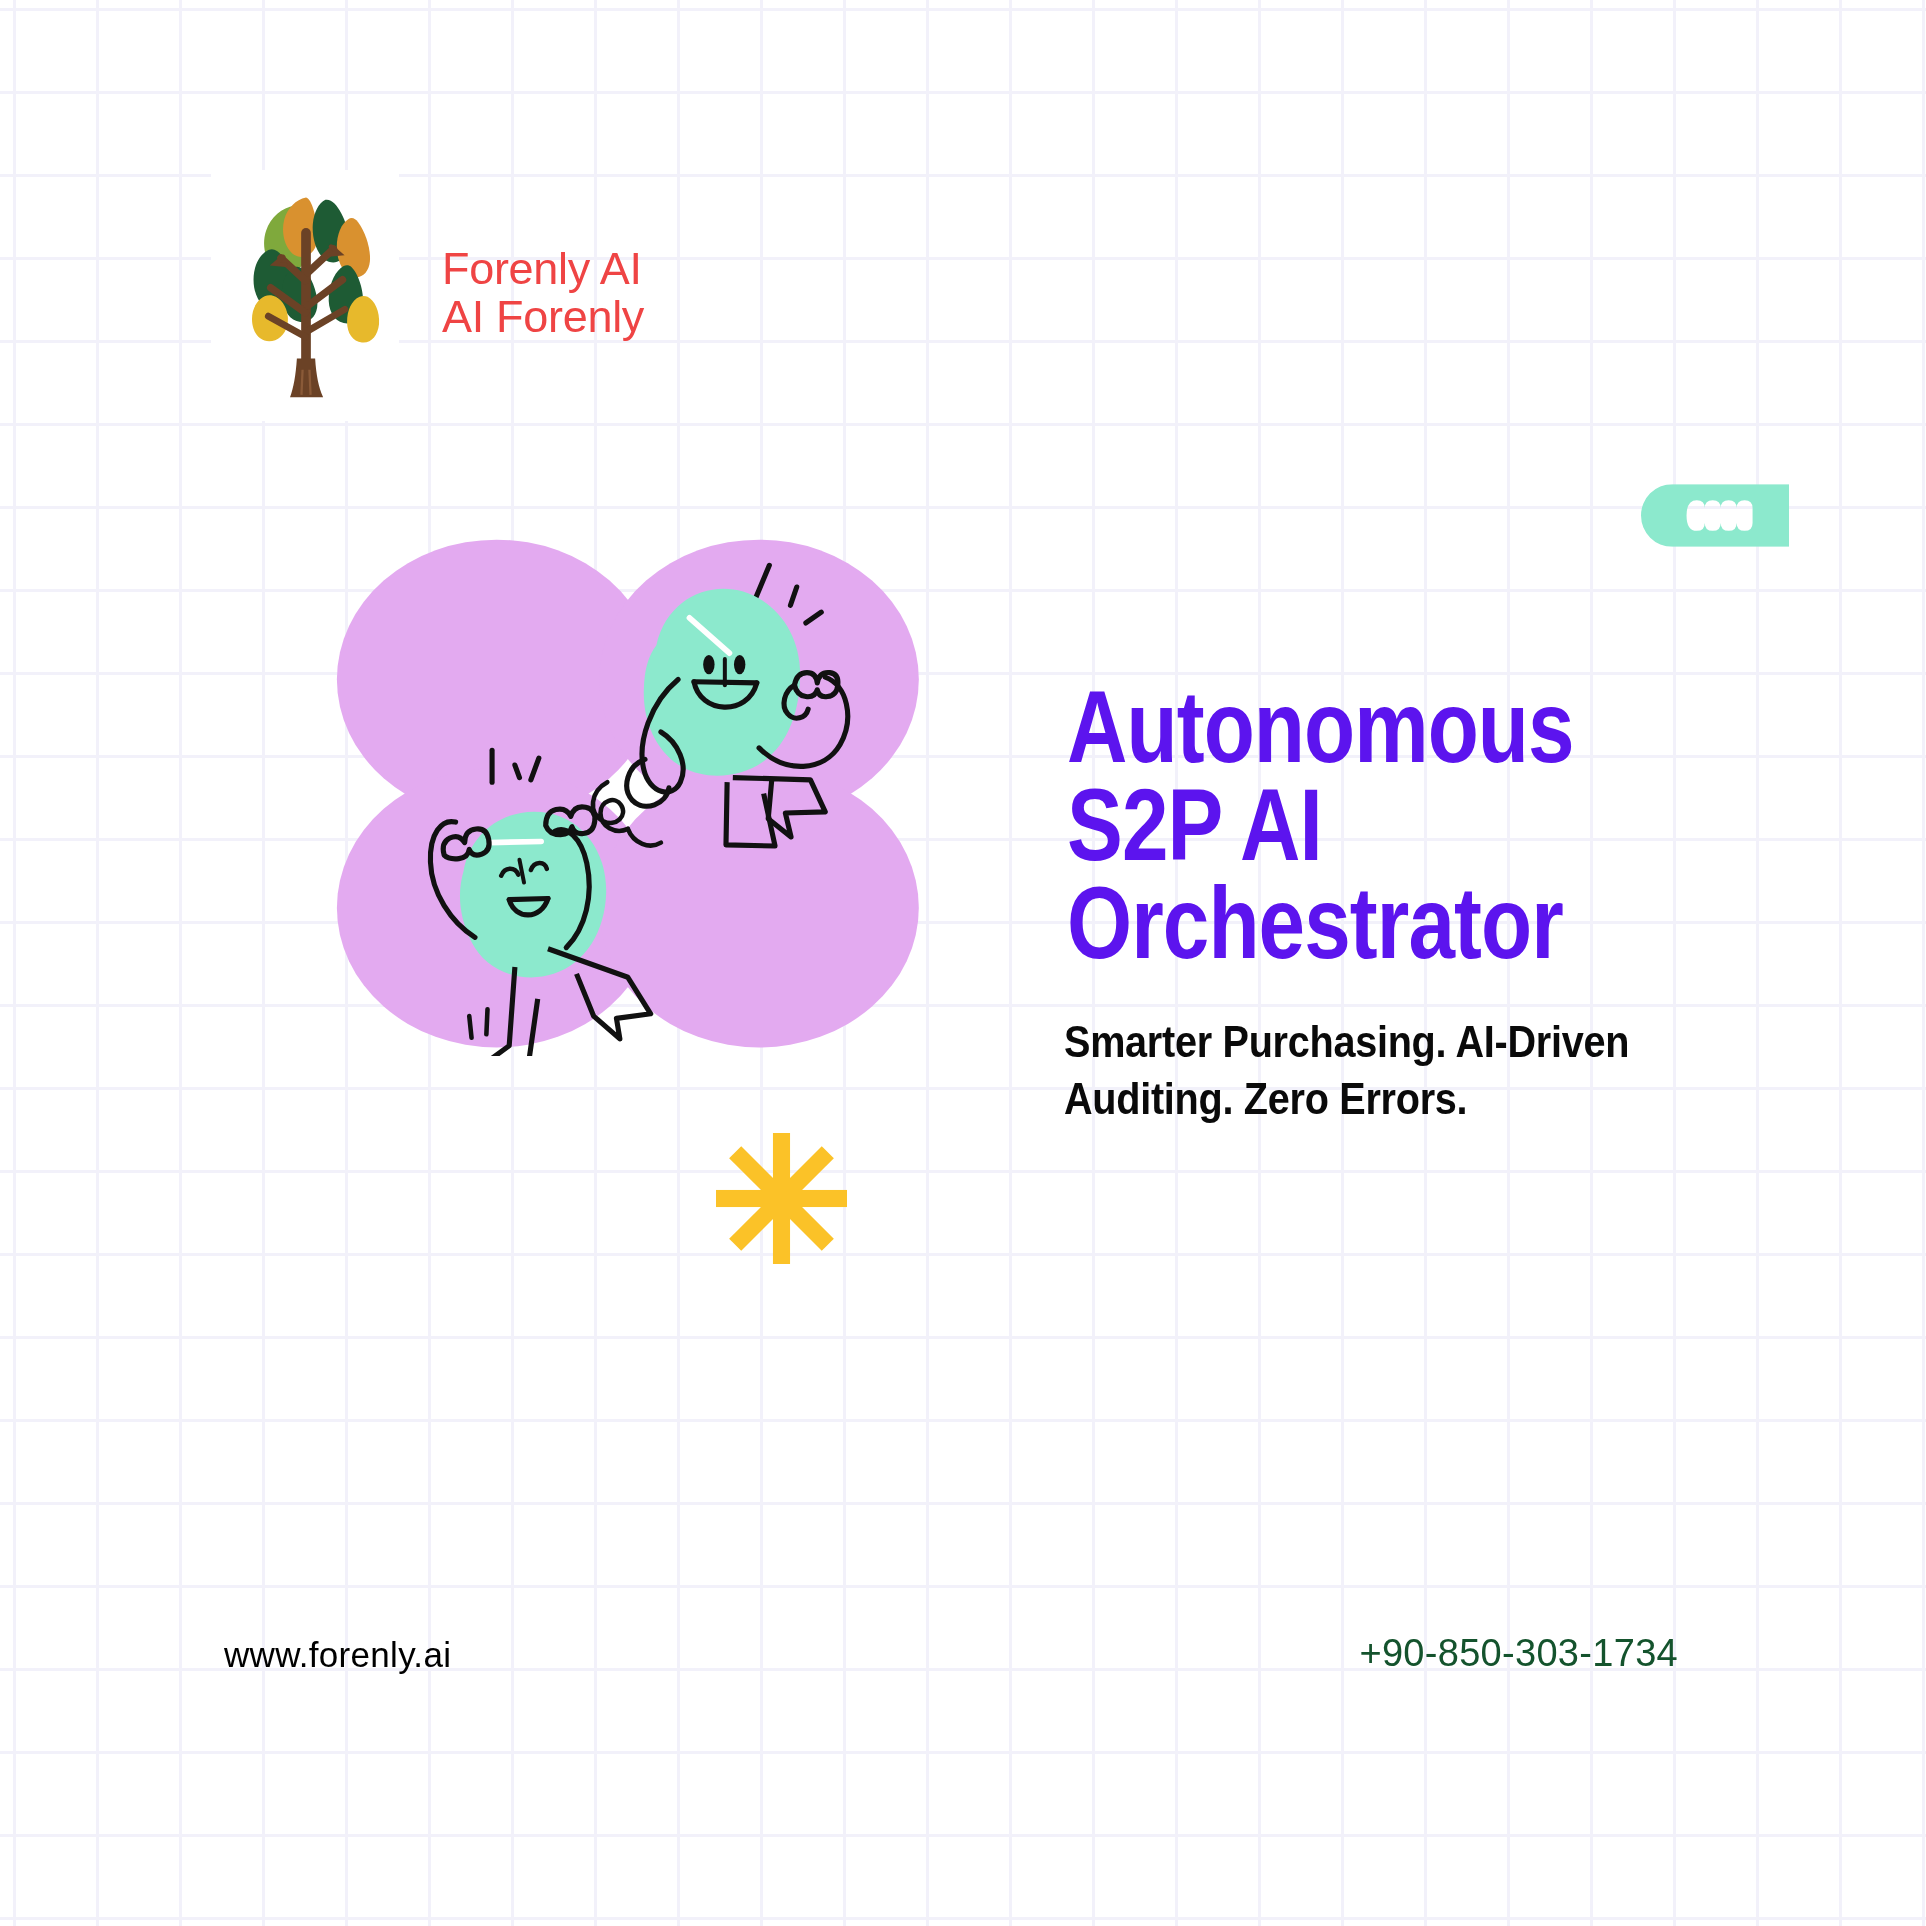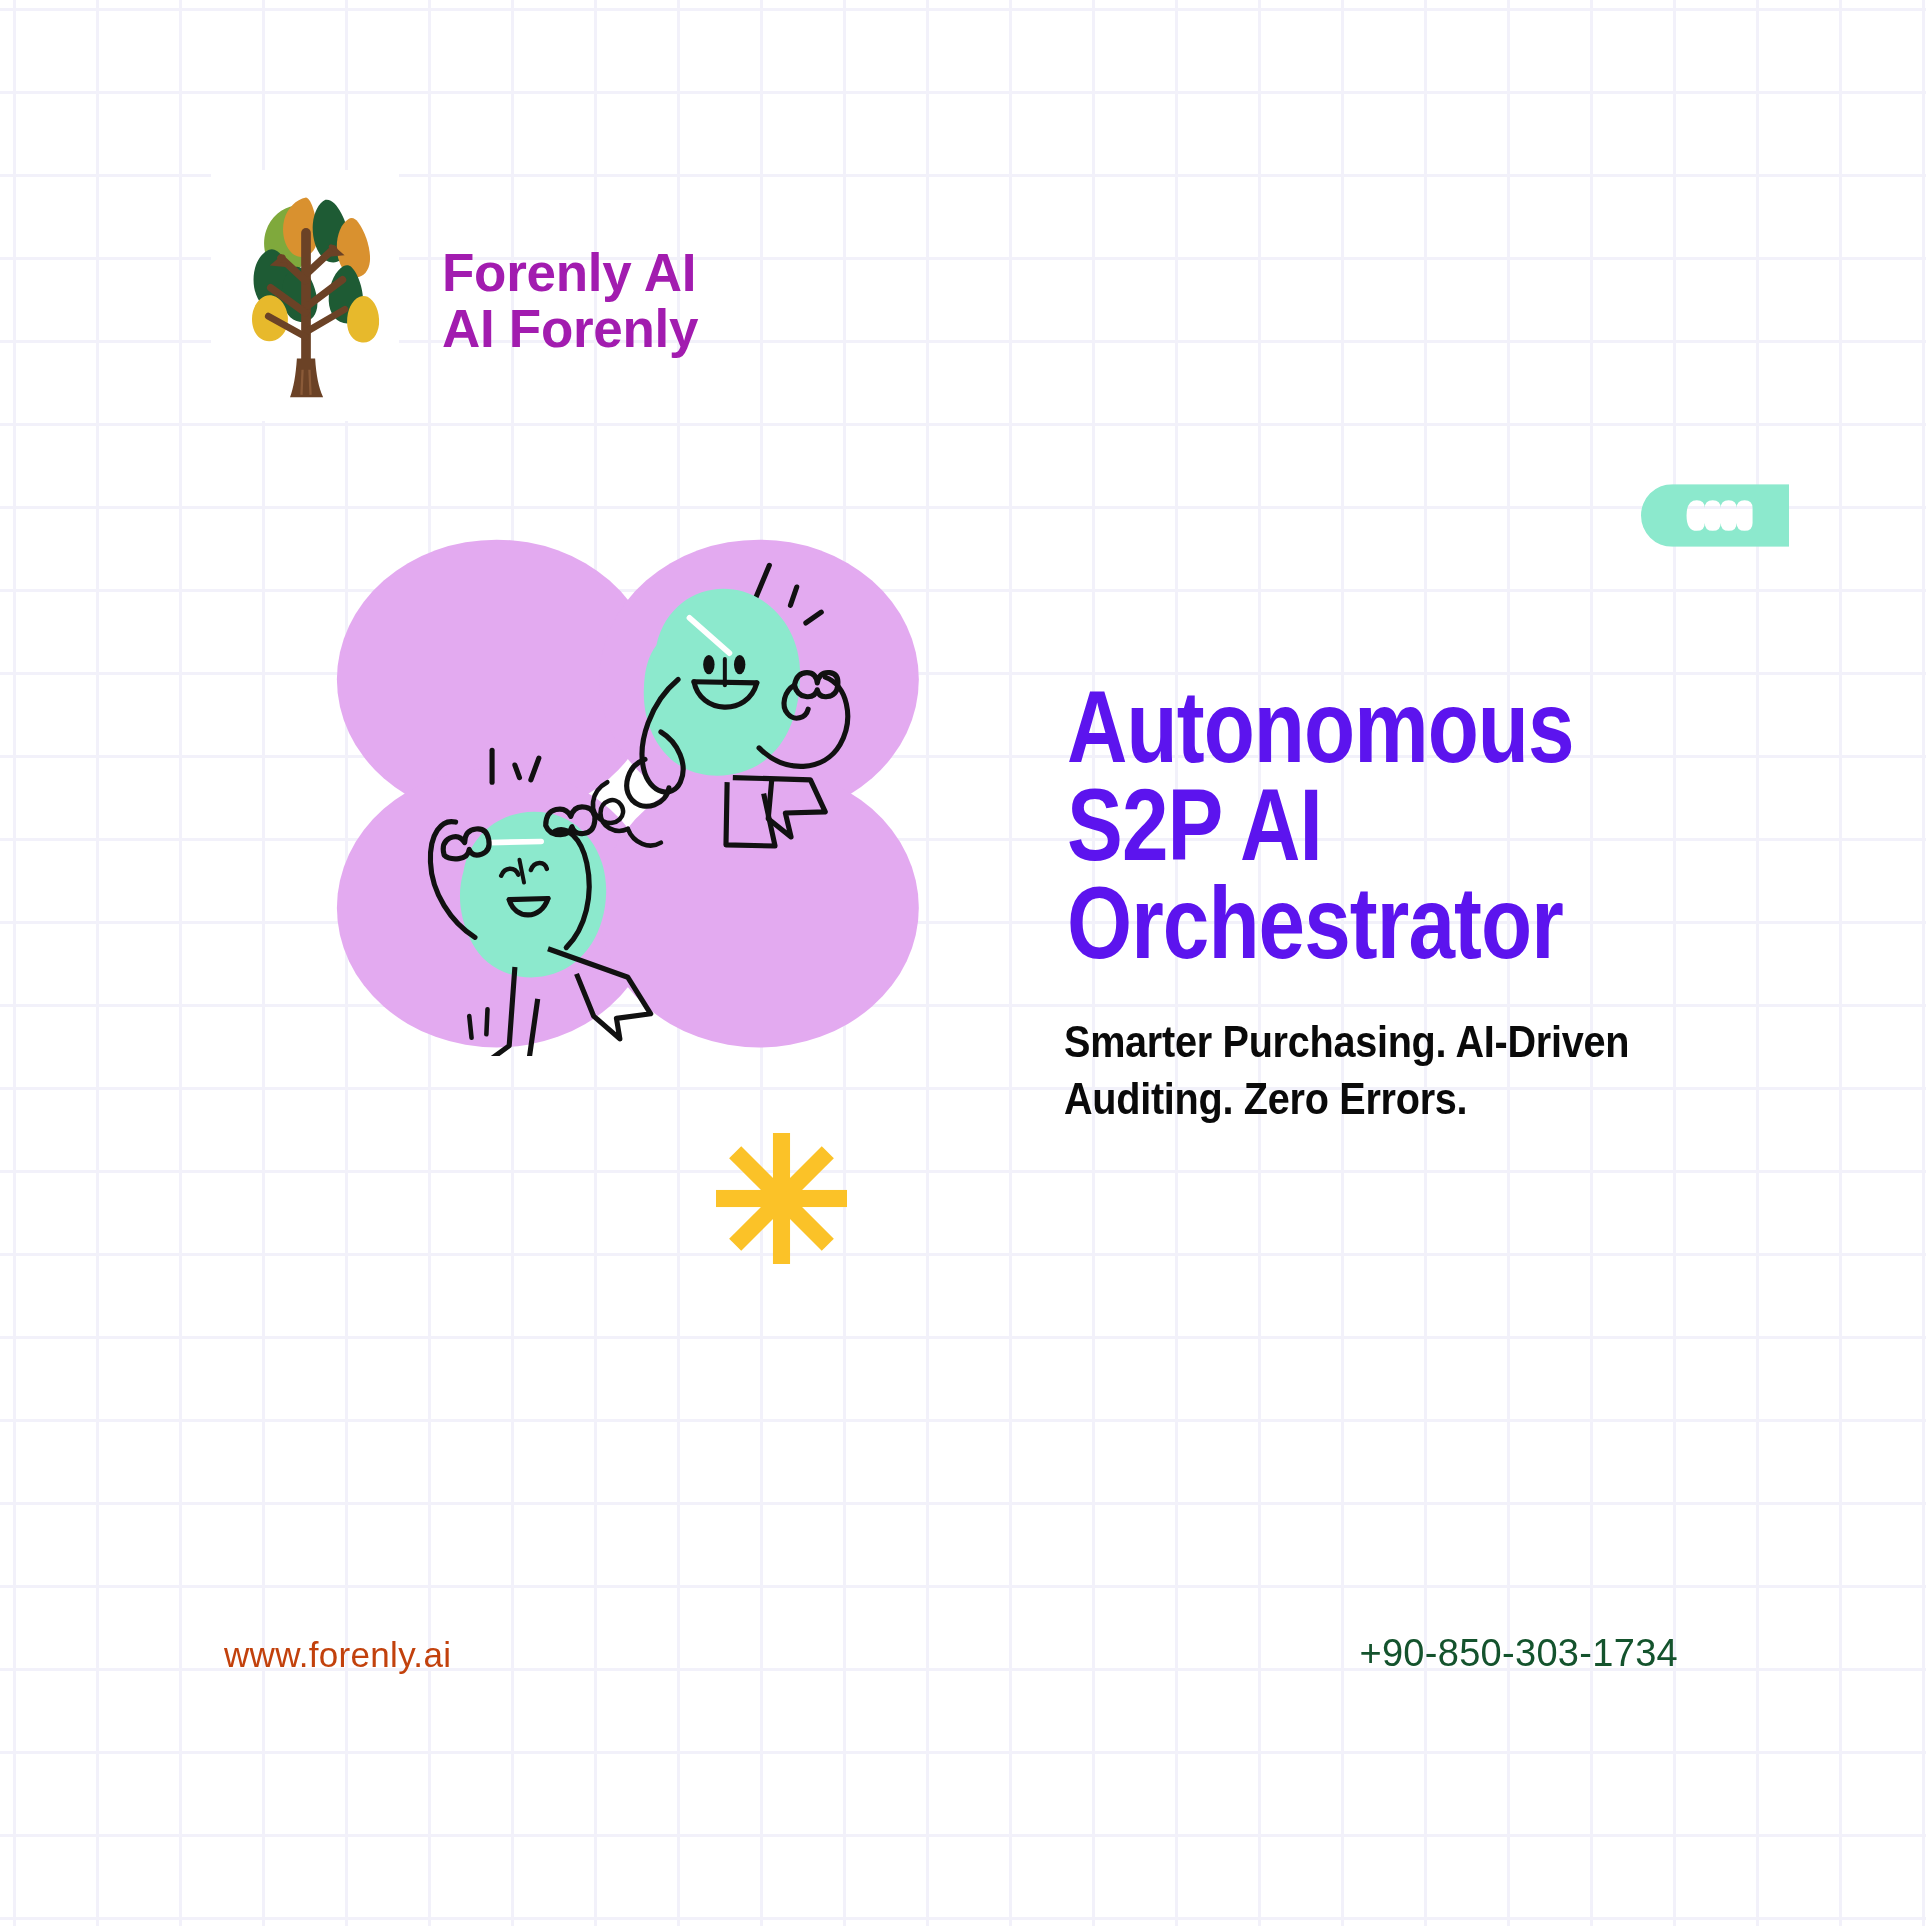--- a/index.html
+++ b/index.html
@@ -45,24 +45,24 @@
     position: absolute;
     left: 22px;
     top: 17px;
     width: 154px;
     height: 223px;
   }
   .logo-text {
     position: absolute;
     left: 442px;
     top: 245px;
-    color: #a21caf;
-    font-size: 53px;
+    color: #ef4444;
+    font-size: 45px;
     line-height: 1.06;
-    font-weight: 700;
+    font-weight: 400;
     letter-spacing: -0.3px;
     font-family: "Liberation Sans", sans-serif;
     white-space: nowrap;
   }
   .logo-text span { display: block; }
 
   
   .deco-notch {
     position: absolute;
     left: 1641px;
@@ -119,21 +119,21 @@
     font-family: "Liberation Sans Narrow", "Liberation Sans", sans-serif;
     transform: scaleX(0.90);
     transform-origin: left top;
   }
 
   
   .footer-site {
     position: absolute;
     left: 224px;
     top: 1635px;
-    color: #c2410c;
+    color: #000000;
     font-size: 35px;
     font-weight: 400;
     letter-spacing: 0.3px;
     font-family: "Liberation Sans", sans-serif;
   }
   .footer-phone {
     position: absolute;
     right: 248px;
     top: 1632px;
     color: #14532d;

